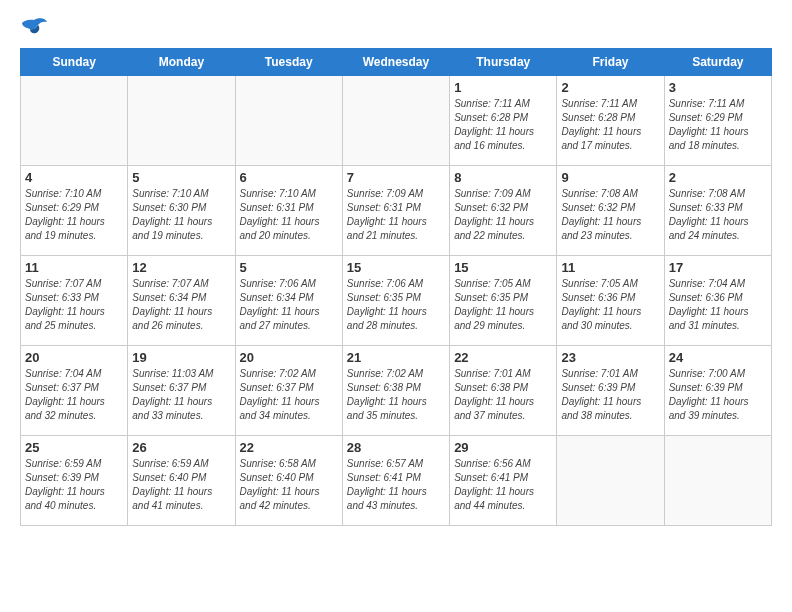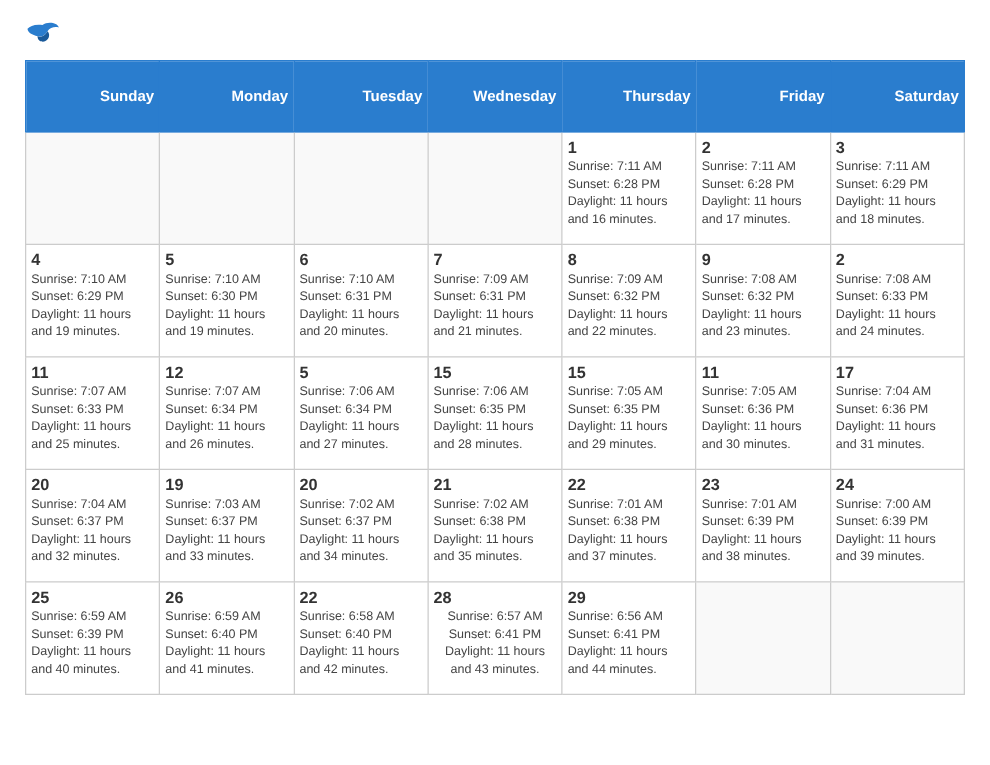--- a/index.html
+++ b/index.html
@@ -50,22 +50,22 @@
     table {
       width: 100%;
       border-collapse: collapse;
       table-layout: fixed;
     }
     th {
       background-color: #2a7dce;
       color: #fff;
       font-size: 12px;
       font-weight: bold;
-      padding: 21px 4px;
-      text-align: right;
+      padding: 6px 4px;
+      text-align: center;
       border: 1px solid #2a7dce;
     }
     td {
       border: 1px solid #ccc;
       vertical-align: top;
       padding: 4px 4px;
       height: 90px;
       font-size: 10.5px;
       color: #333;
       background: #fff;
@@ -76,20 +76,21 @@
     .day-number {
       font-size: 13px;
       font-weight: bold;
       color: #333;
       margin-bottom: 2px;
     }
     .day-info {
       font-size: 10px;
       color: #444;
       line-height: 1.4;
+      font-style: italic;
     }
     tr:nth-child(even) td:not(.empty) {
       background: #fff;
     }
   </style>
 </head>
 <body>
 
 <div class="header-top">
   <div class="logo">
@@ -250,21 +251,21 @@
       <tr>
         <td>
           <div class="day-number">20</div>
           <div class="day-info" style="white-space: pre-line;">Sunrise: 7:04 AM
 Sunset: 6:37 PM
 Daylight: 11 hours
 and 32 minutes.</div>
         </td>
         <td>
           <div class="day-number">19</div>
-          <div class="day-info" style="white-space: pre-line;">Sunrise: 7:03 AM
+          <div class="day-info" style="white-space: pre-line;">Sunrise: 11:03 AM
 Sunset: 6:37 PM
 Daylight: 11 hours
 and 33 minutes.</div>
         </td>
         <td>
           <div class="day-number">20</div>
           <div class="day-info" style="white-space: pre-line;">Sunrise: 7:02 AM
 Sunset: 6:37 PM
 Daylight: 11 hours
 and 34 minutes.</div>
@@ -315,21 +316,21 @@
         </td>
         <td>
           <div class="day-number">22</div>
           <div class="day-info" style="white-space: pre-line;">Sunrise: 6:58 AM
 Sunset: 6:40 PM
 Daylight: 11 hours
 and 42 minutes.</div>
         </td>
         <td>
           <div class="day-number">28</div>
-          <div class="day-info" style="white-space: pre-line; text-align: center;">Sunrise: 6:57 AM
+          <div class="day-info" style="white-space: pre-line;">Sunrise: 6:57 AM
 Sunset: 6:41 PM
 Daylight: 11 hours
 and 43 minutes.</div>
         </td>
         <td>
           <div class="day-number">29</div>
           <div class="day-info" style="white-space: pre-line;">Sunrise: 6:56 AM
 Sunset: 6:41 PM
 Daylight: 11 hours
 and 44 minutes.</div>

